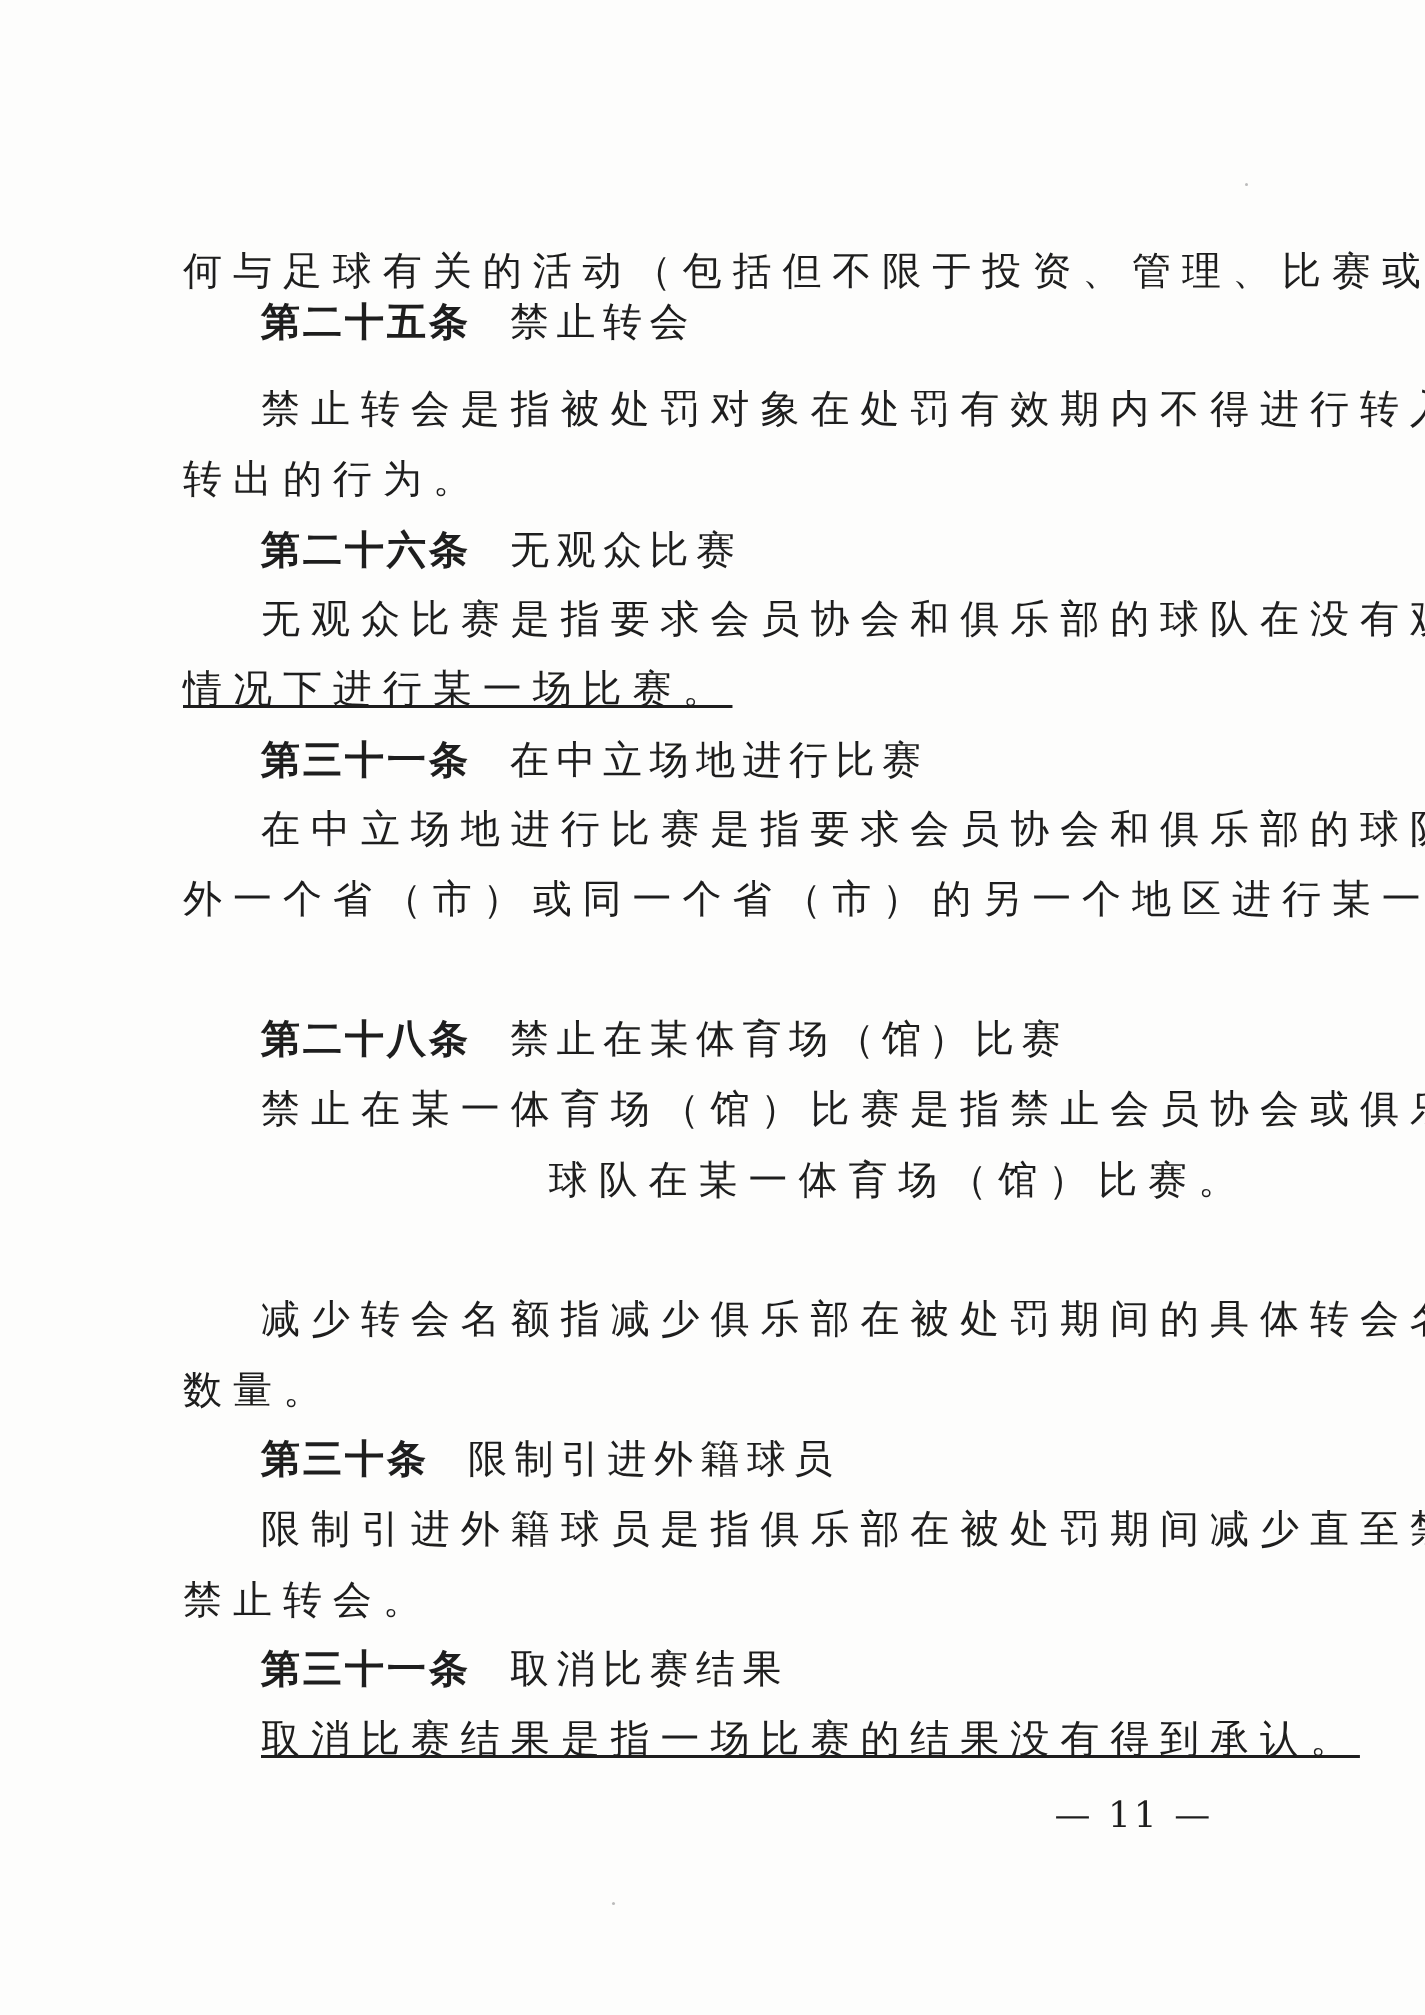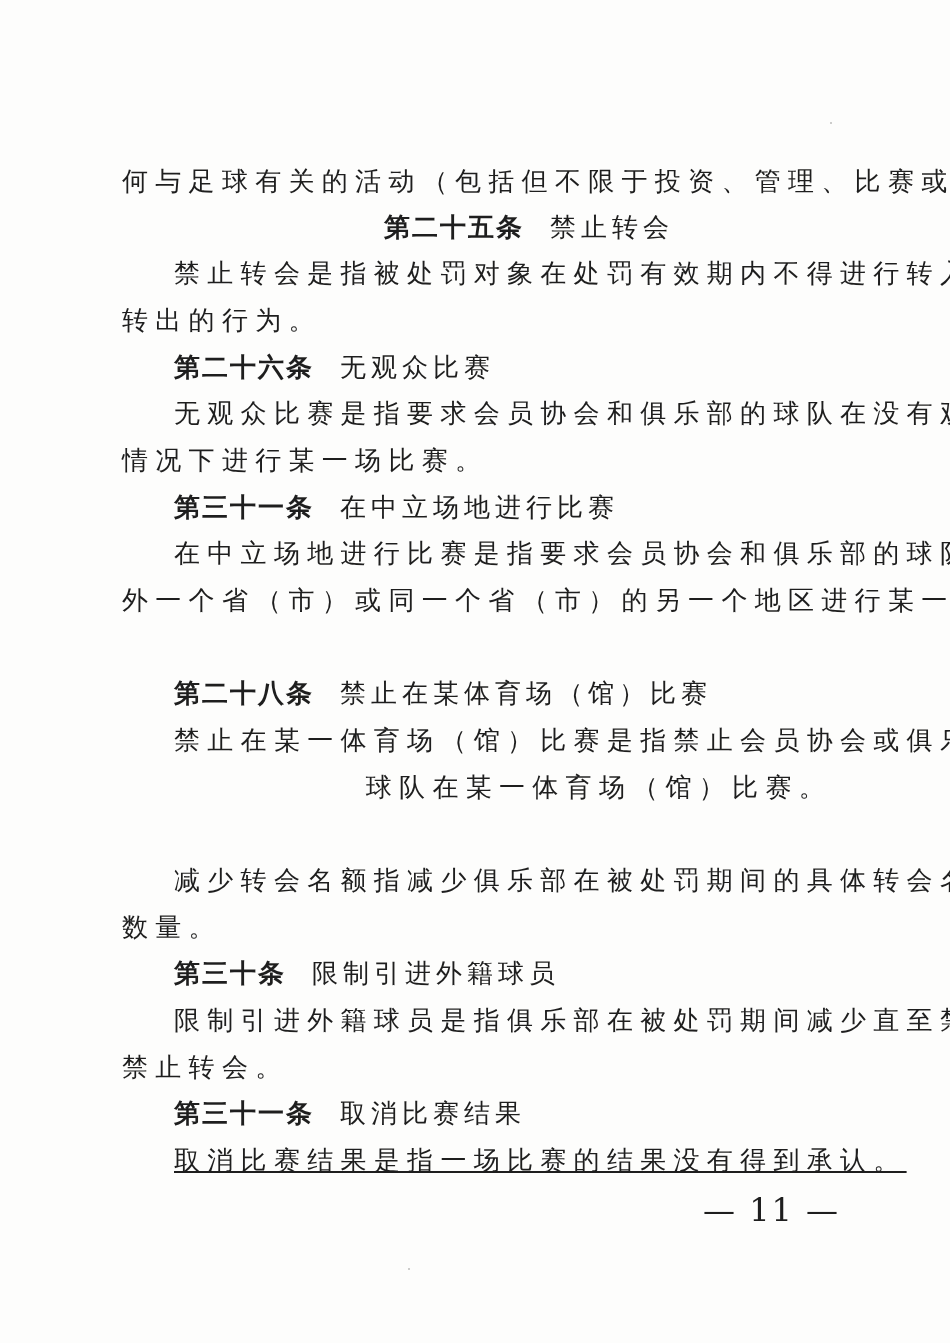--- a/index.html
+++ b/index.html
@@ -9,43 +9,43 @@
     }
     .page { position: absolute; left: 0; top: 0; width: 950px; height: 1343px; }
     .line {
       position: absolute; left: 122px; width: 710px; font-size: 26px; line-height: 30px;
       white-space: nowrap; letter-spacing: 7.3px;
     }
     .line.indent { left: 174px; }
     .heading-num { font-family: "DejaVu Sans", "Liberation Sans", sans-serif; font-weight: bold; letter-spacing: 2px; }
     .heading-title { margin-left: 26px; letter-spacing: 5px; }
     .page-number {
-      position: absolute; left: 703px; top: 1196px; font-size: 32px; line-height: 28px;
+      position: absolute; left: 703px; top: 1196px; font-size: 24px; line-height: 28px;
       letter-spacing: 2px; white-space: nowrap;
     }
     .dot { position:absolute; width:2px; height:2px; background:#bbb; border-radius:1px; }
   </style>
 </head>
 <body>
 
 <div class="page">
 
   <div class="line" style="top:166px;">何与足球有关的活动（包括但不限于投资、管理、比赛或其他）。</div>
 
-  <div class="line indent" style="top:212px;text-align:center;">
+  <div class="line indent" style="top:200px;">
     <span class="heading-num">第二十五条</span><span class="heading-title">禁止转会</span>
   </div>
   <div class="line indent" style="top:258px;">禁止转会是指被处罚对象在处罚有效期内不得进行转入或者</div>
   <div class="line" style="top:305px;">转出的行为。</div>
 
   <div class="line indent" style="top:352px;">
     <span class="heading-num">第二十六条</span><span class="heading-title">无观众比赛</span>
   </div>
   <div class="line indent" style="top:398px;">无观众比赛是指要求会员协会和俱乐部的球队在没有观众的</div>
-  <div class="line" style="top:445px;">情况下进行某一场比赛。</div>
+  <div class="line" style="top:445px;text-decoration:underline;">情况下进行某一场比赛。</div>
 
   <div class="line indent" style="top:492px;">
     <span class="heading-num">第三十一条</span><span class="heading-title">在中立场地进行比赛</span>
   </div>
   <div class="line indent" style="top:538px;">在中立场地进行比赛是指要求会员协会和俱乐部的球队在另</div>
   <div class="line" style="top:585px;">外一个省（市）或同一个省（市）的另一个地区进行某一场</div>
 
   <div class="line indent" style="top:678px;">
     <span class="heading-num">第二十八条</span><span class="heading-title">禁止在某体育场（馆）比赛</span>
   </div>

